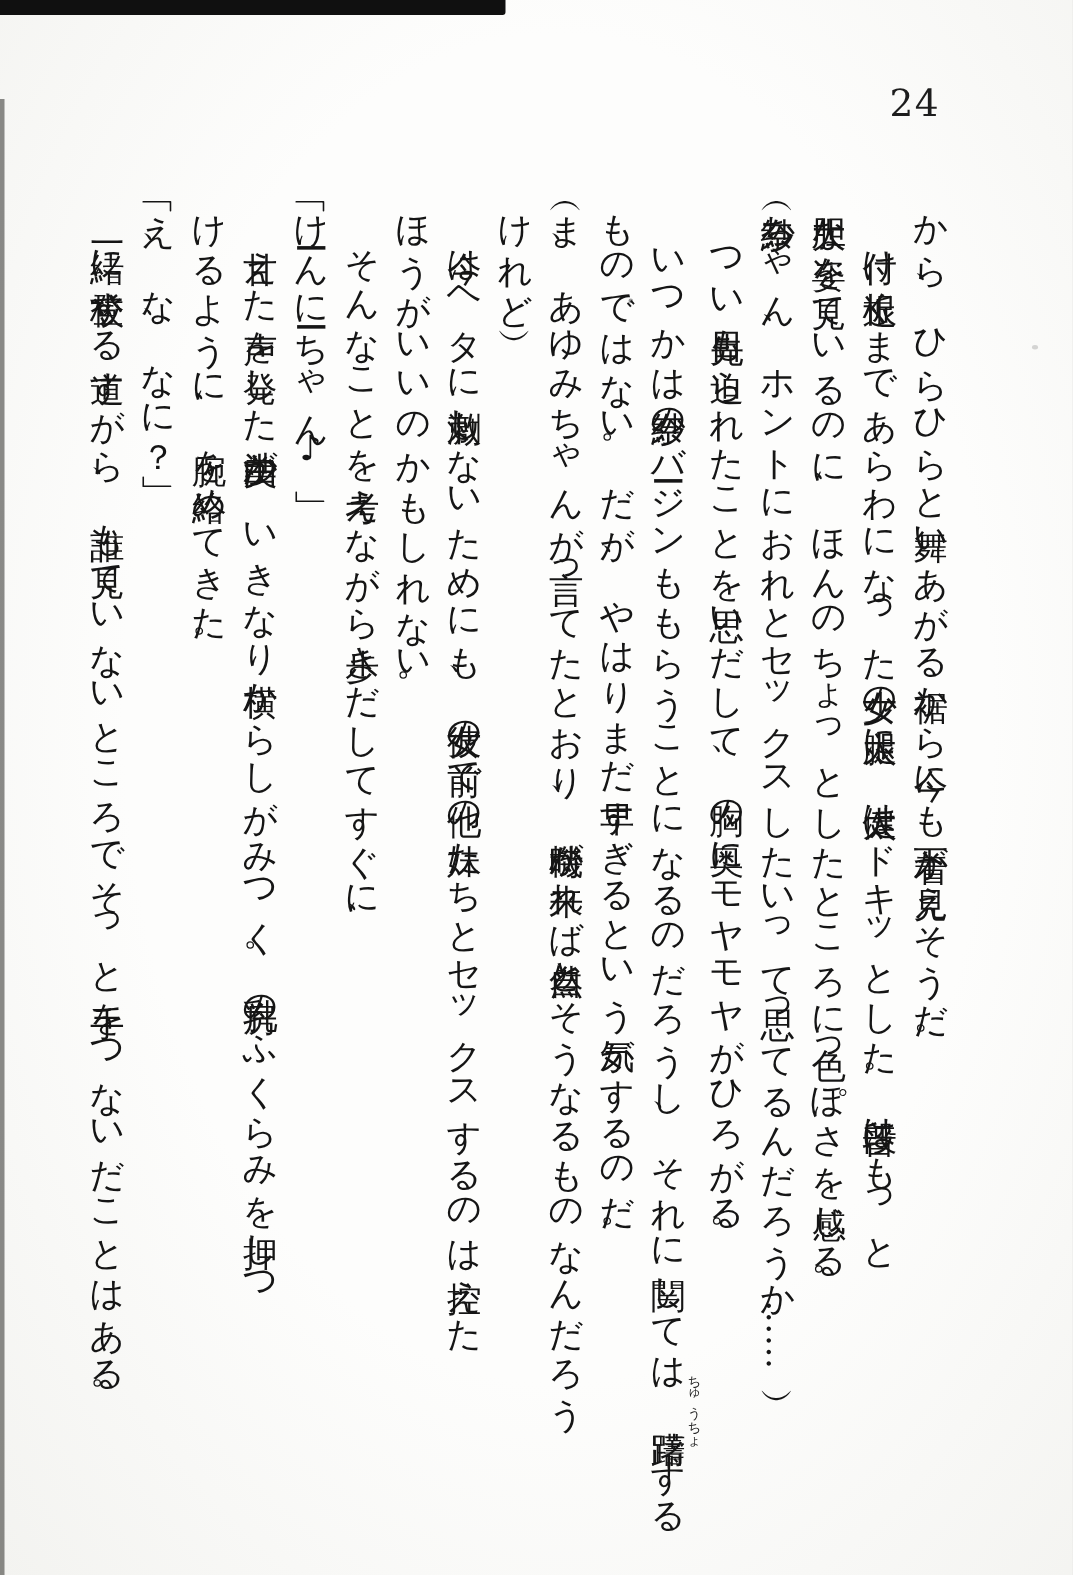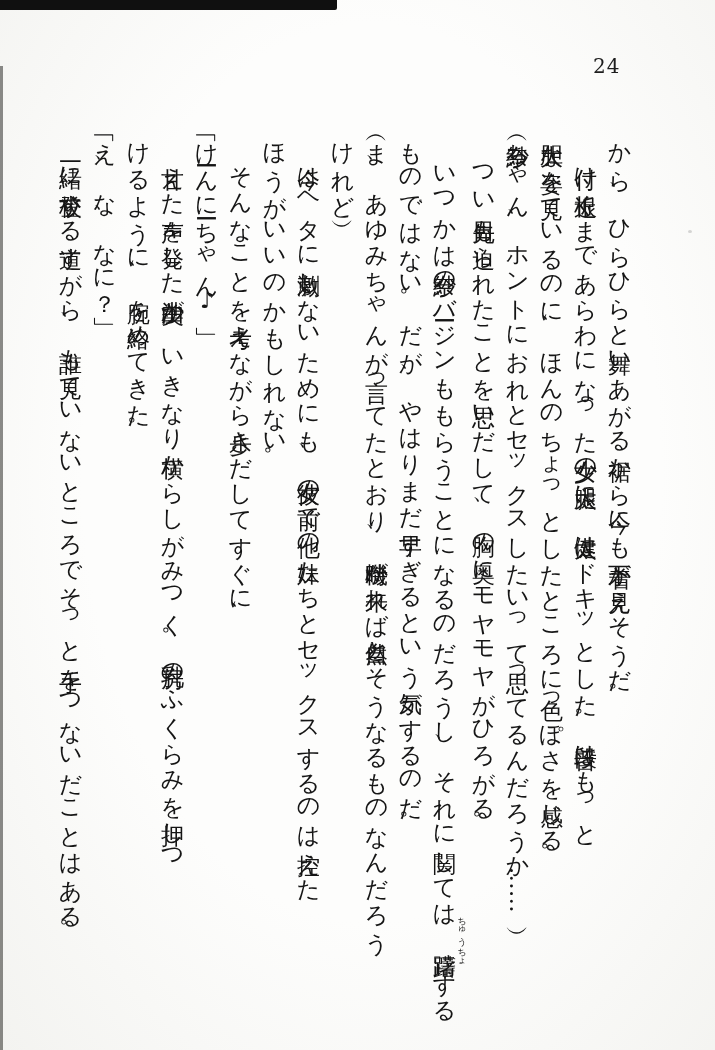--- a/index.html
+++ b/index.html
@@ -32,21 +32,21 @@
     width: 3px; height: 984px;
     background: rgba(45,45,42,0.55);
   }
   .speck { position: absolute; background: rgba(60,60,60,0.5); border-radius: 50%; }
   .speck.s1 { left: 419px; top: 199px; width: 3px; height: 3px; }
   .speck.s2 { left: 688px; top: 230px; width: 4px; height: 3px; opacity: .4; }
   .page-number {
     position: absolute;
     top: 54px; left: 593px;
     font-family: "DejaVu Serif", "Liberation Serif", serif;
-    font-size: 20px;
+    font-size: 25px;
     color: #1d1d1d;
     letter-spacing: 1px;
     text-align: right;
   }
   .text-block {
     position: absolute;
     top: 127px;
     right: 78px;
     height: 886px;
     writing-mode: vertical-rl;

